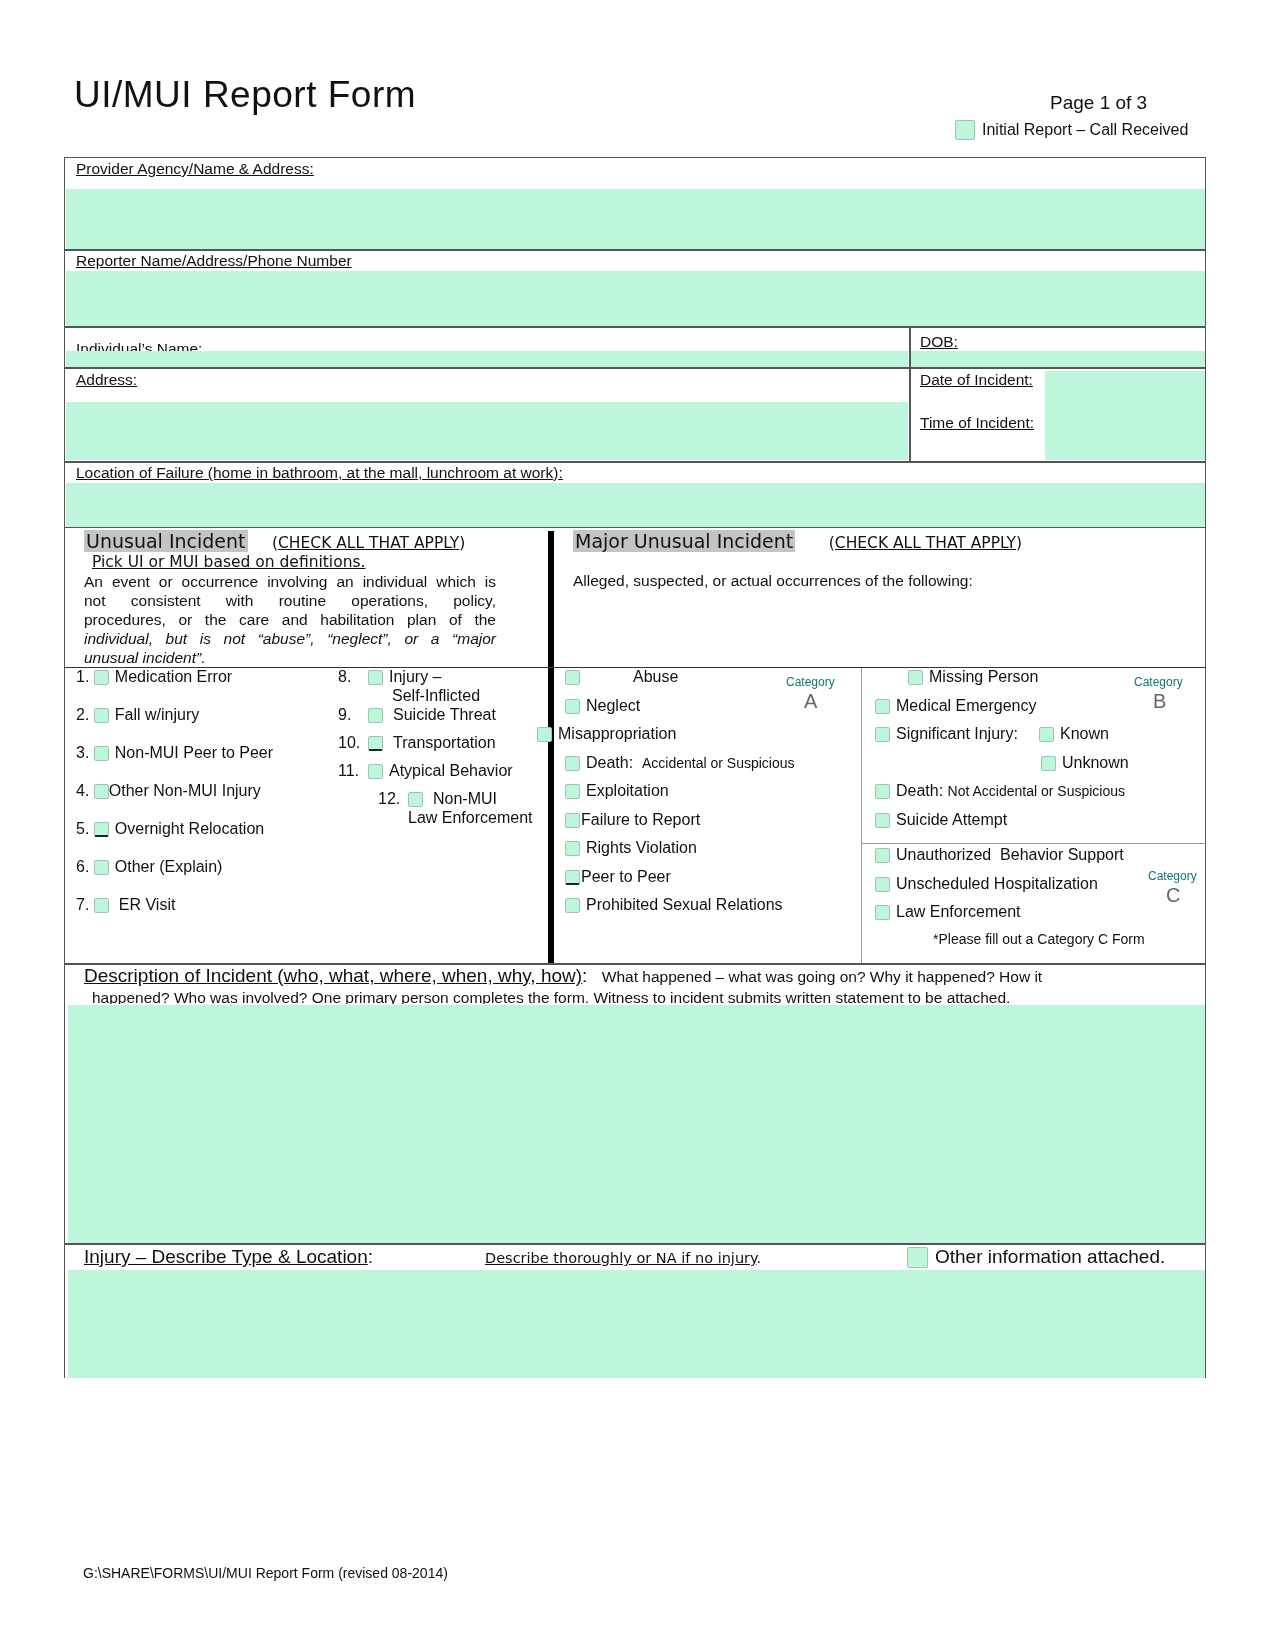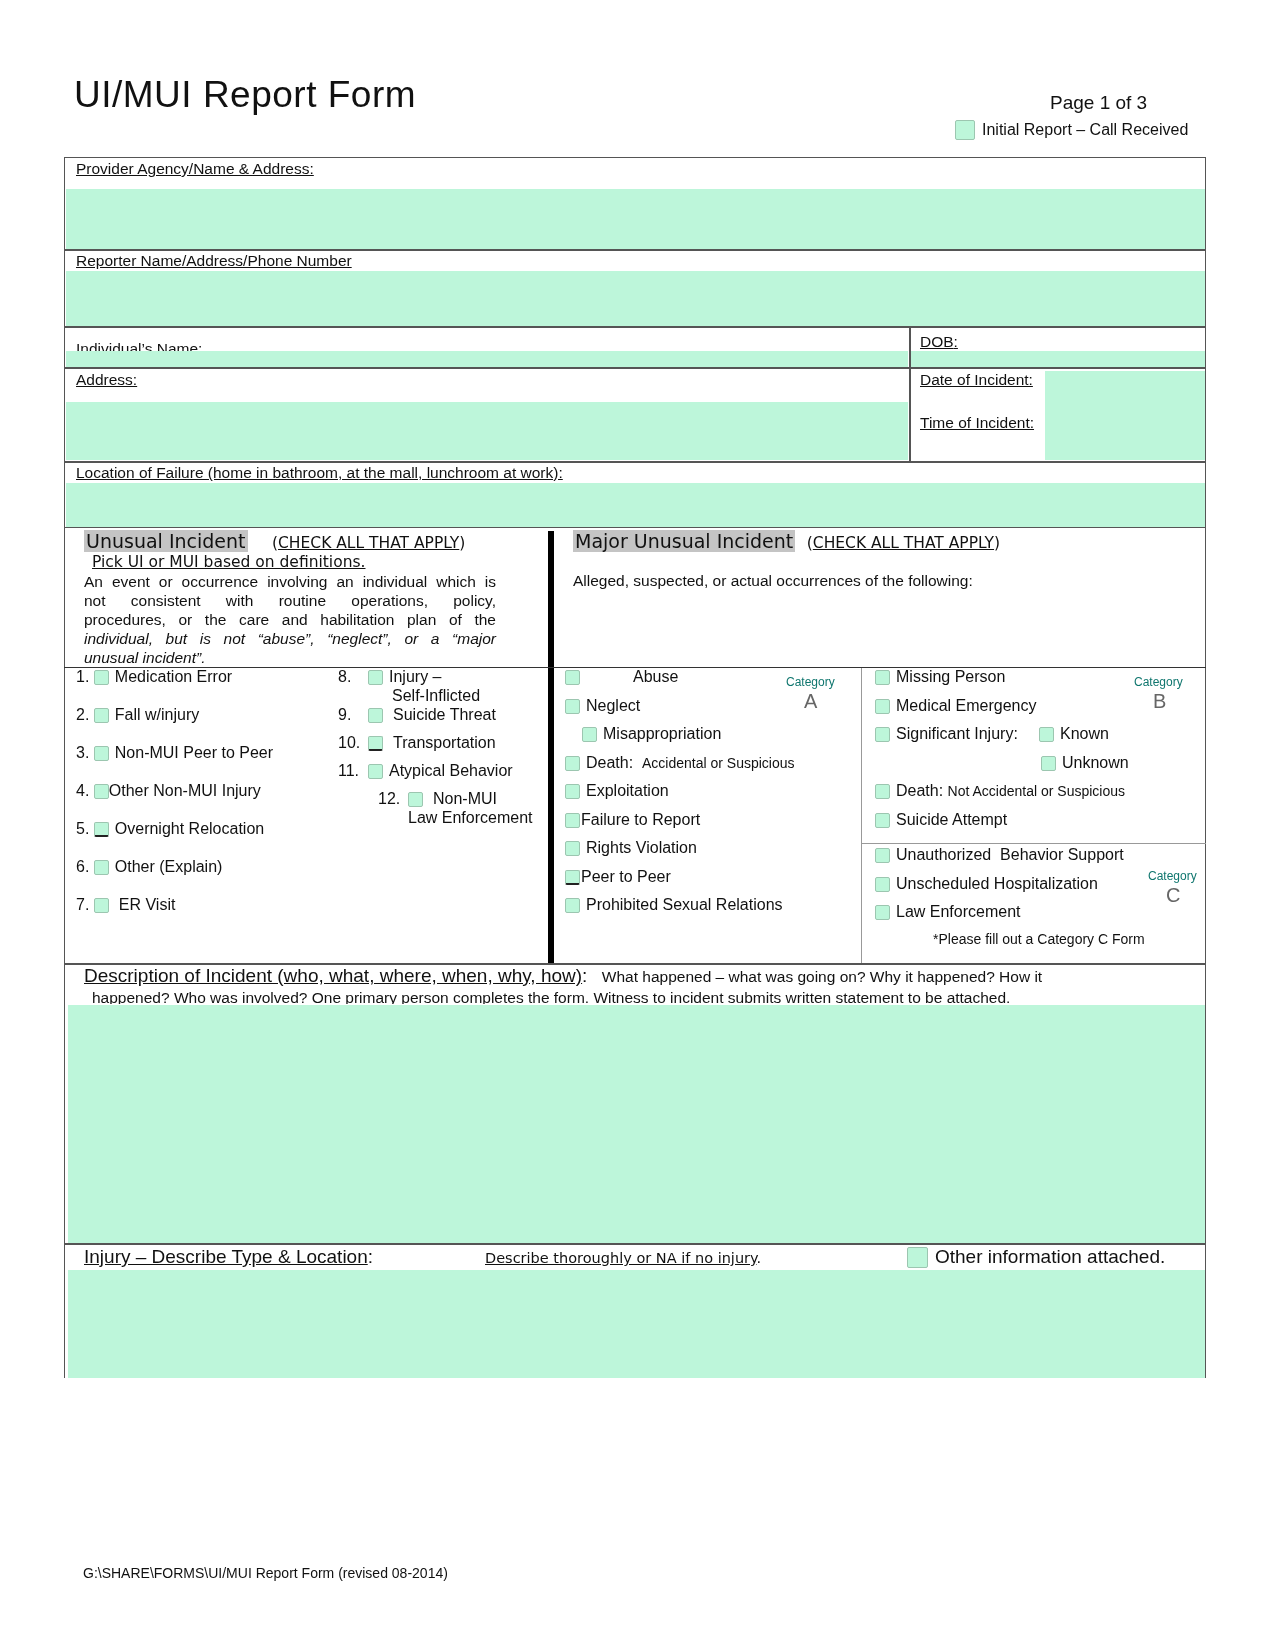--- a/index.html
+++ b/index.html
@@ -110,35 +110,35 @@
   </div>
 <div class="item" style="left:338px; top:790px;margin-left:40px;">
     <span class="num" style="width:30px;">12.</span>
     <span class="cb" style="margin-right:10px;"></span>
     <span>Non-MUI</span>
   </div>
 <div class="txt" style="left:400px; top:809px;">Law Enforcement</div>
 
 <div class="txt" style="left:565px; top:530px;">
   <span class="hl">Major Unusual Incident</span>
-  <span class="dv" style="font-size:15.5px; margin-left:7px;">(<u>CHECK ALL THAT APPLY</u>)</span>
+  <span class="dv" style="font-size:15.5px; margin-left:29px;">(<u>CHECK ALL THAT APPLY</u>)</span>
 </div>
 <div class="txt" style="left:565px; top:572px; font-size:15.5px;">Alleged, suspected, or actual occurrences of the following:</div>
 
 <div class="cat-small" style="left:786px; top:675px;">Category</div>
 <div class="cat-big" style="left:804px; top:690px;">A</div>
 <div class="item" style="left:565px; top:668px;gap:47px;">
     <span class="cb"></span>
     <span>Abuse</span>
   </div>
 <div class="item" style="left:565px; top:697px;">
     <span class="cb"></span>
     <span>Neglect</span>
   </div>
-<div class="item" style="left:582px; top:725px;justify-content:center;">
+<div class="item" style="left:537px; top:725px;justify-content:center;">
     <span class="cb"></span>
     <span>Misappropriation</span>
   </div>
 <div class="item" style="left:565px; top:754px;"><span class="cb"></span><span>Death:</span>&nbsp;&nbsp;<span style="font-size:14px;">Accidental or Suspicious</span></div>
 <div class="item" style="left:565px; top:782px;">
     <span class="cb"></span>
     <span>Exploitation</span>
   </div>
 <div class="item" style="left:565px; top:811px;">
     <span class="cb" style="margin-right:1px;"></span>
@@ -154,21 +154,21 @@
   </div>
 <div class="item" style="left:565px; top:896px;">
     <span class="cb"></span>
     <span>Prohibited Sexual Relations</span>
   </div>
 
 <div class="vline" style="left:861px; top:668px; height:296px; background:#999;"></div>
 
 <div class="cat-small" style="left:1134px; top:675px;">Category</div>
 <div class="cat-big" style="left:1153px; top:690px;">B</div>
-<div class="item" style="left:875px; top:668px;justify-content:flex-end;">
+<div class="item" style="left:908px; top:668px;justify-content:flex-end;">
     <span class="cb"></span>
     <span>Missing Person</span>
   </div>
 <div class="item" style="left:875px; top:697px;">
     <span class="cb"></span>
     <span>Medical Emergency</span>
   </div>
 <div class="item" style="left:875px; top:725px;">
     <span class="cb"></span>
     <span>Significant Injury:</span>

